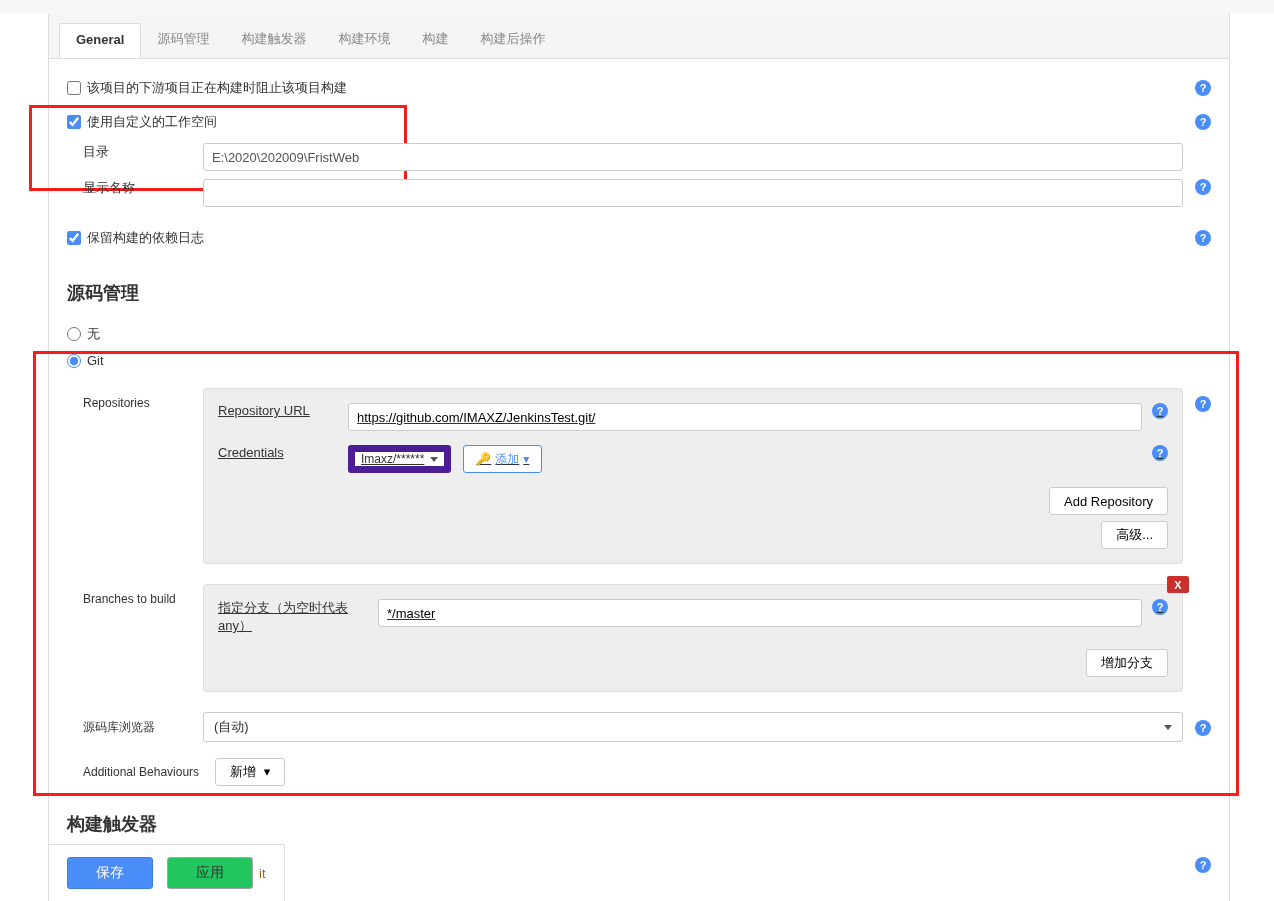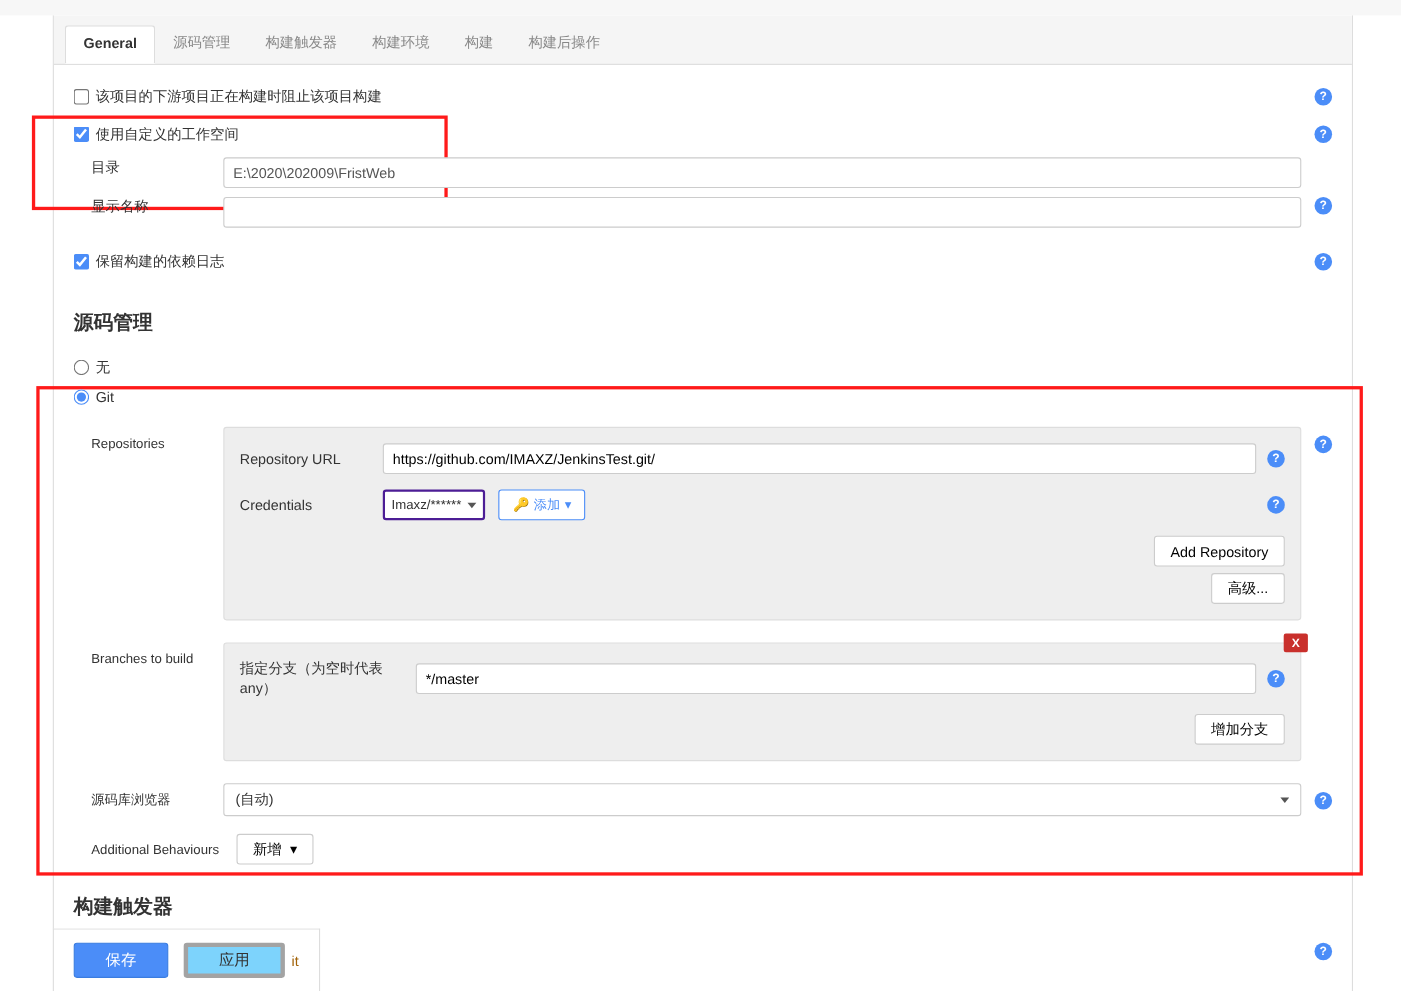--- a/index.html
+++ b/index.html
@@ -104,37 +104,37 @@
     flex: 1;
     background: #eee;
     border: 1px solid #ddd;
     border-radius: 3px;
     padding: 14px 14px 14px 14px;
     margin-right: 28px;
     position: relative;
   }
   .inner-row {
     display: flex;
-    align-items: center;
     margin-bottom: 14px;
     position: relative;
+    text-decoration: underline;
   }
   .inner-label { width: 130px; font-size: 13px; }
   .inner-input {
     flex: 1;
     height: 28px;
     border: 1px solid #ccc;
     border-radius: 3px;
     padding: 0 8px;
     font-size: 13px;
     background: #fff;
   }
   .select-box {
     height: 28px;
-    border: 2px solid #4c1d95;
+    border: 7px solid #4c1d95;
     border-radius: 3px;
     padding: 0 6px;
     font-size: 12px;
     background: #fff;
     display: inline-flex;
     align-items: center;
     min-width: 84px;
     justify-content: space-between;
     cursor: pointer;
   }
@@ -233,21 +233,21 @@
     z-index: 5;
     align-items: center;
   }
   .btn-save {
     background: #4b8df8; color: #fff; border: 1px solid #3b7de0;
     height: 32px; padding: 0 28px; border-radius: 3px;
     font-size: 14px; cursor: pointer;
     margin-right: 14px;
   }
   .btn-apply {
-    background: #7dd3fc; color: #333; border: 4px solid #a3a3a3;
+    background: #22c55e; color: #333; border: 1px solid #a3a3a3;
     height: 32px; padding: 0 28px; border-radius: 3px;
     font-size: 14px; cursor: pointer;
   }
   .ghost-text { color: #a16207; padding-left: 6px; }
 </style>
 </head>
 <body>
 
 <div class="page-wrap">
   <div class="top-strip"></div>

